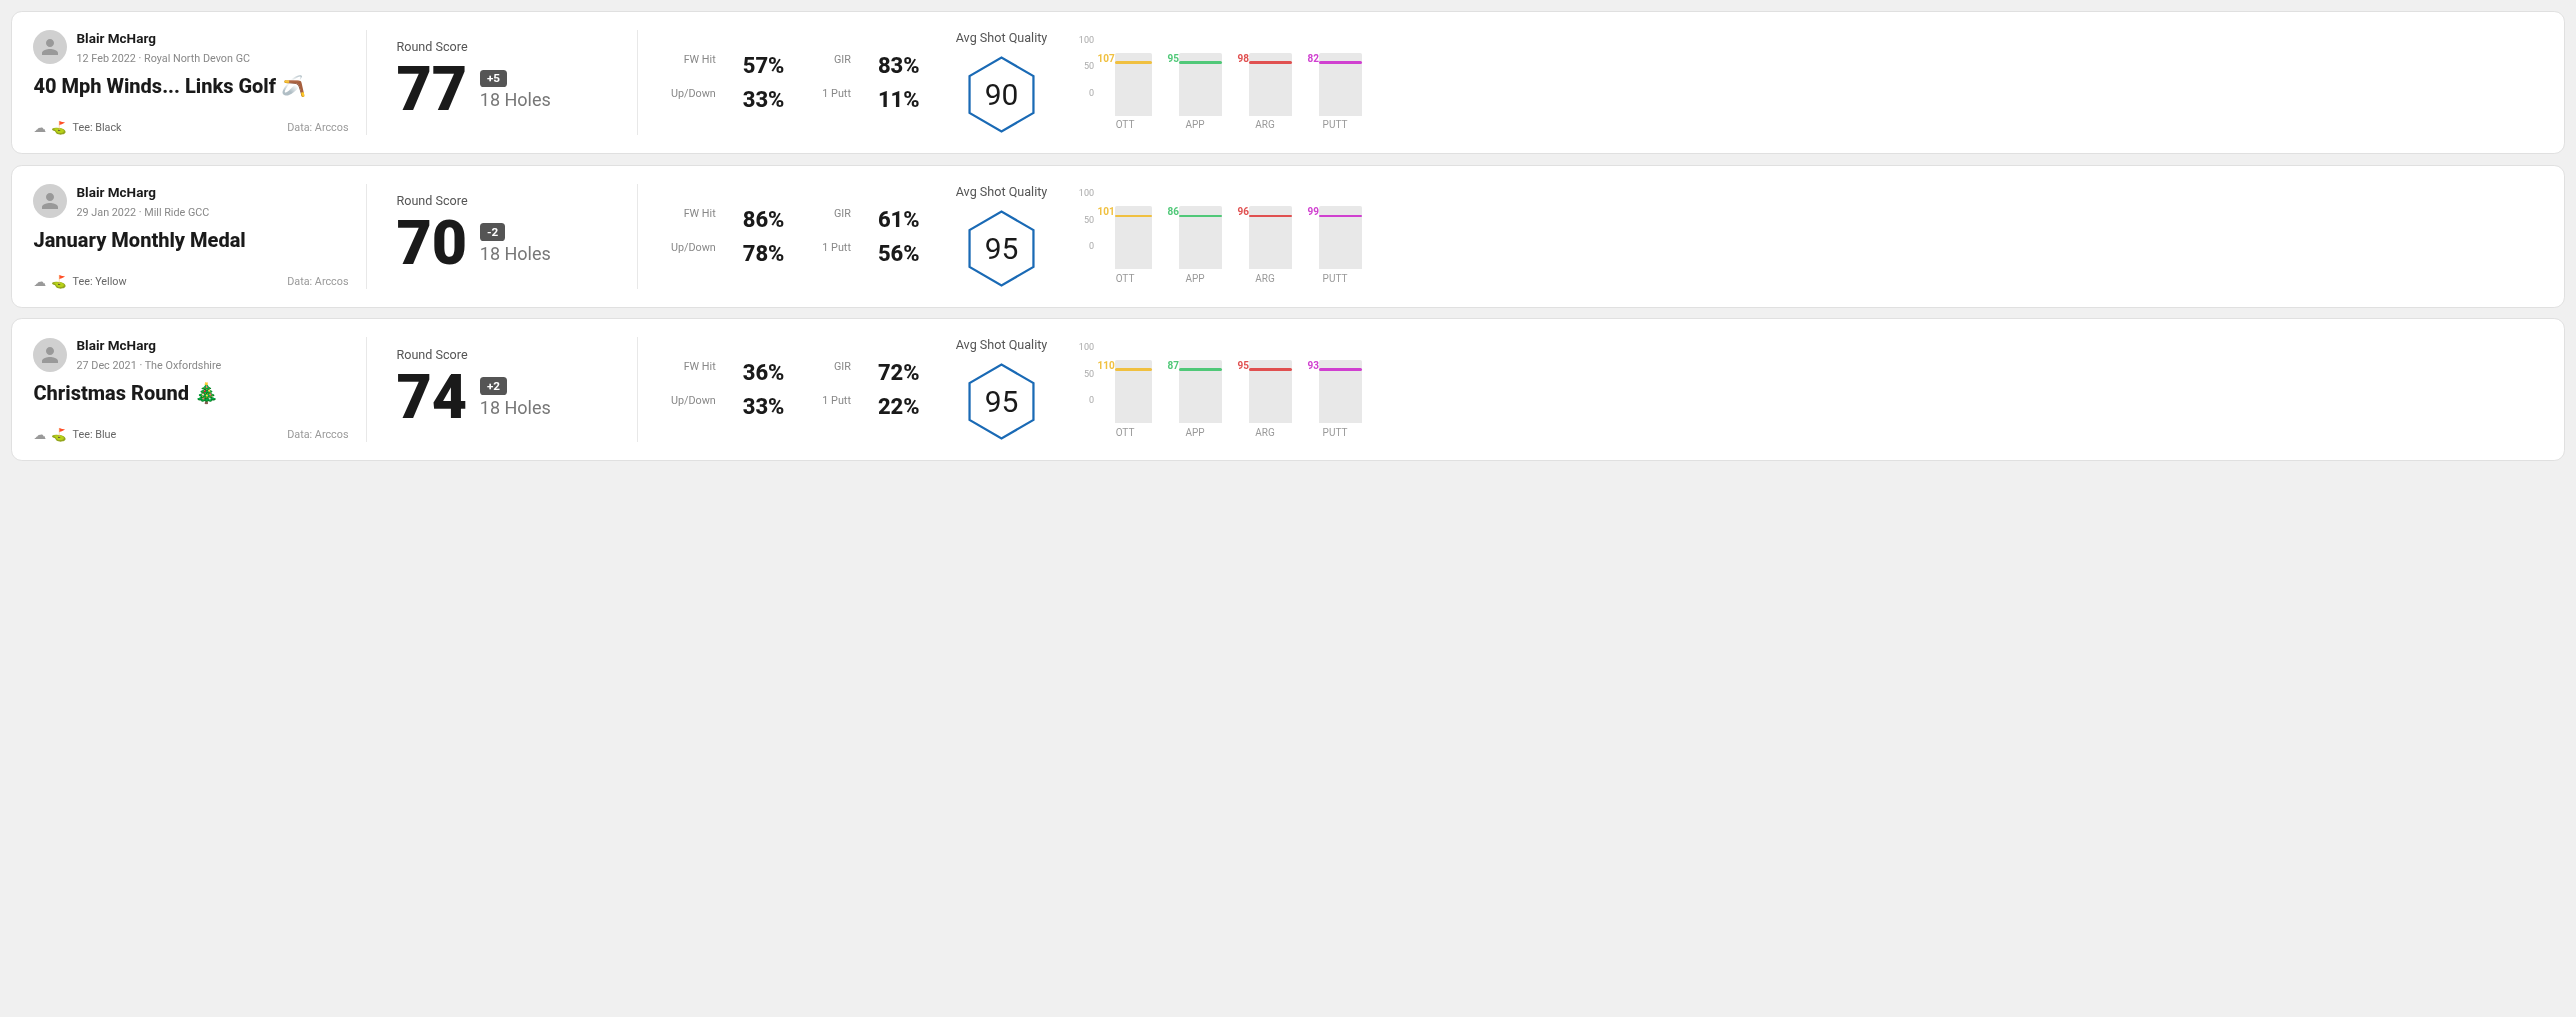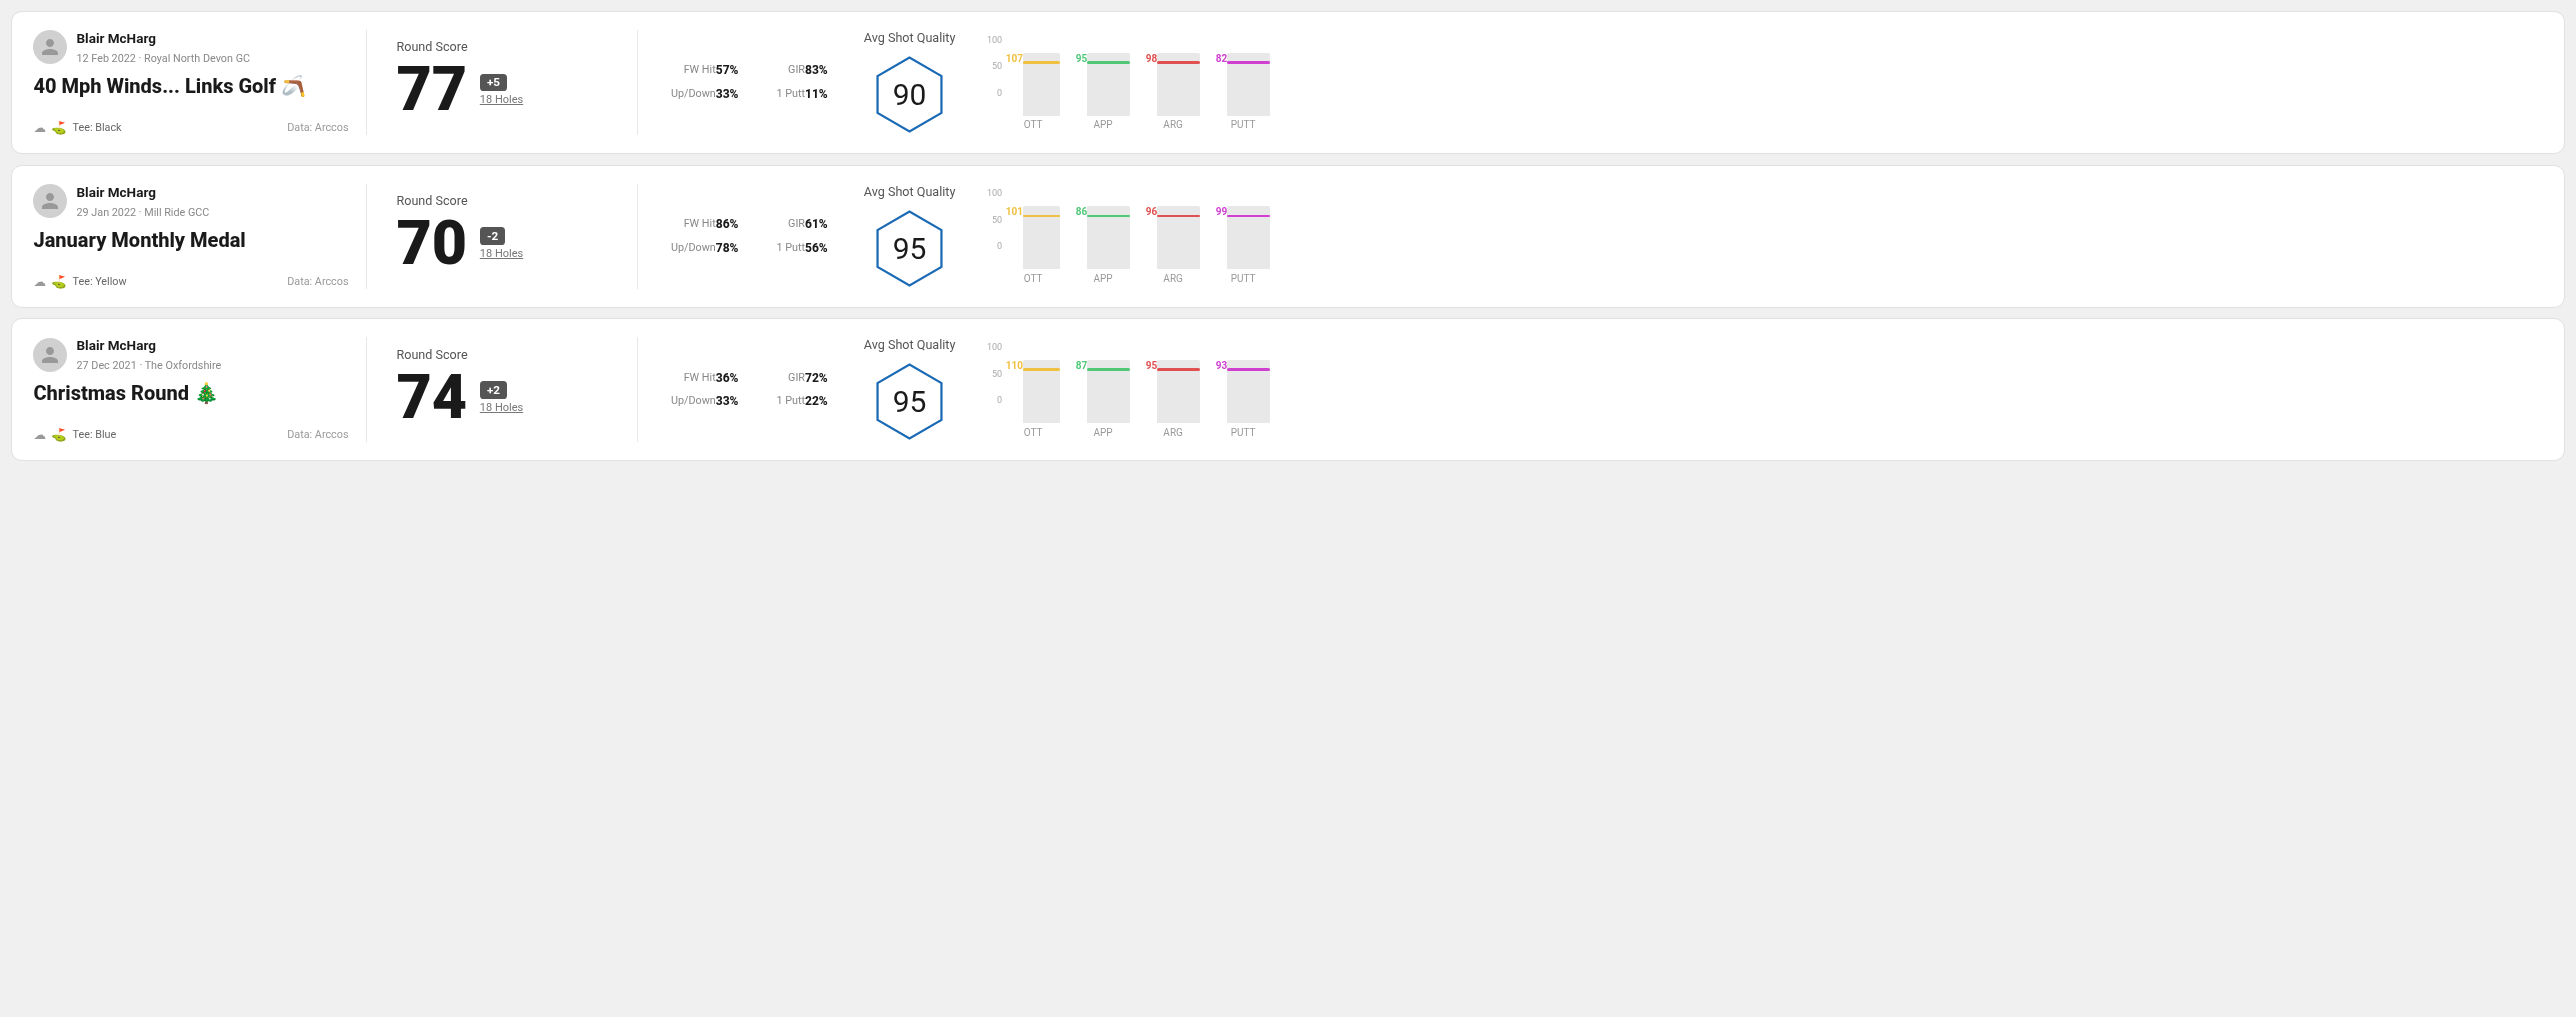--- a/index.html
+++ b/index.html
@@ -120,44 +120,44 @@
     .badge {
       padding: 1.8px 7.2px;
       border-radius: 3.6px;
       font-size: 11.7px;
       font-weight: 700;
       color: #fff;
     }
     .badge-positive { background: #555; }
     .badge-negative { background: #555; }
     .holes-label {
-      font-size: 11px;
+      font-size: 18px;
       color: #777;
-      text-decoration: underline;
     }
     .stats-grid {
       display: grid;
       grid-template-columns: 1fr 1fr;
       gap: 9px 21.7px;
       margin-left: 18px;
     }
     .stat-item {
       display: flex;
       flex-direction: row;
       justify-content: flex-end;
     }
     .stat-label {
       font-size: 10.8px;
       color: #888;
       margin-bottom: 1.8px;
     }
     .stat-value {
-      font-size: 12px;
+      font-size: 22px;
       font-weight: 800;
       color: #1a1a1a;
+      margin-left: 27px;
     }
     .stats-row {
       display: flex;
       align-items: center;
       padding: 0 14.4px;
       flex-shrink: 0;
     }
     .right-section {
       padding: 0 14.4px 0 21.7px;
       display: flex;

